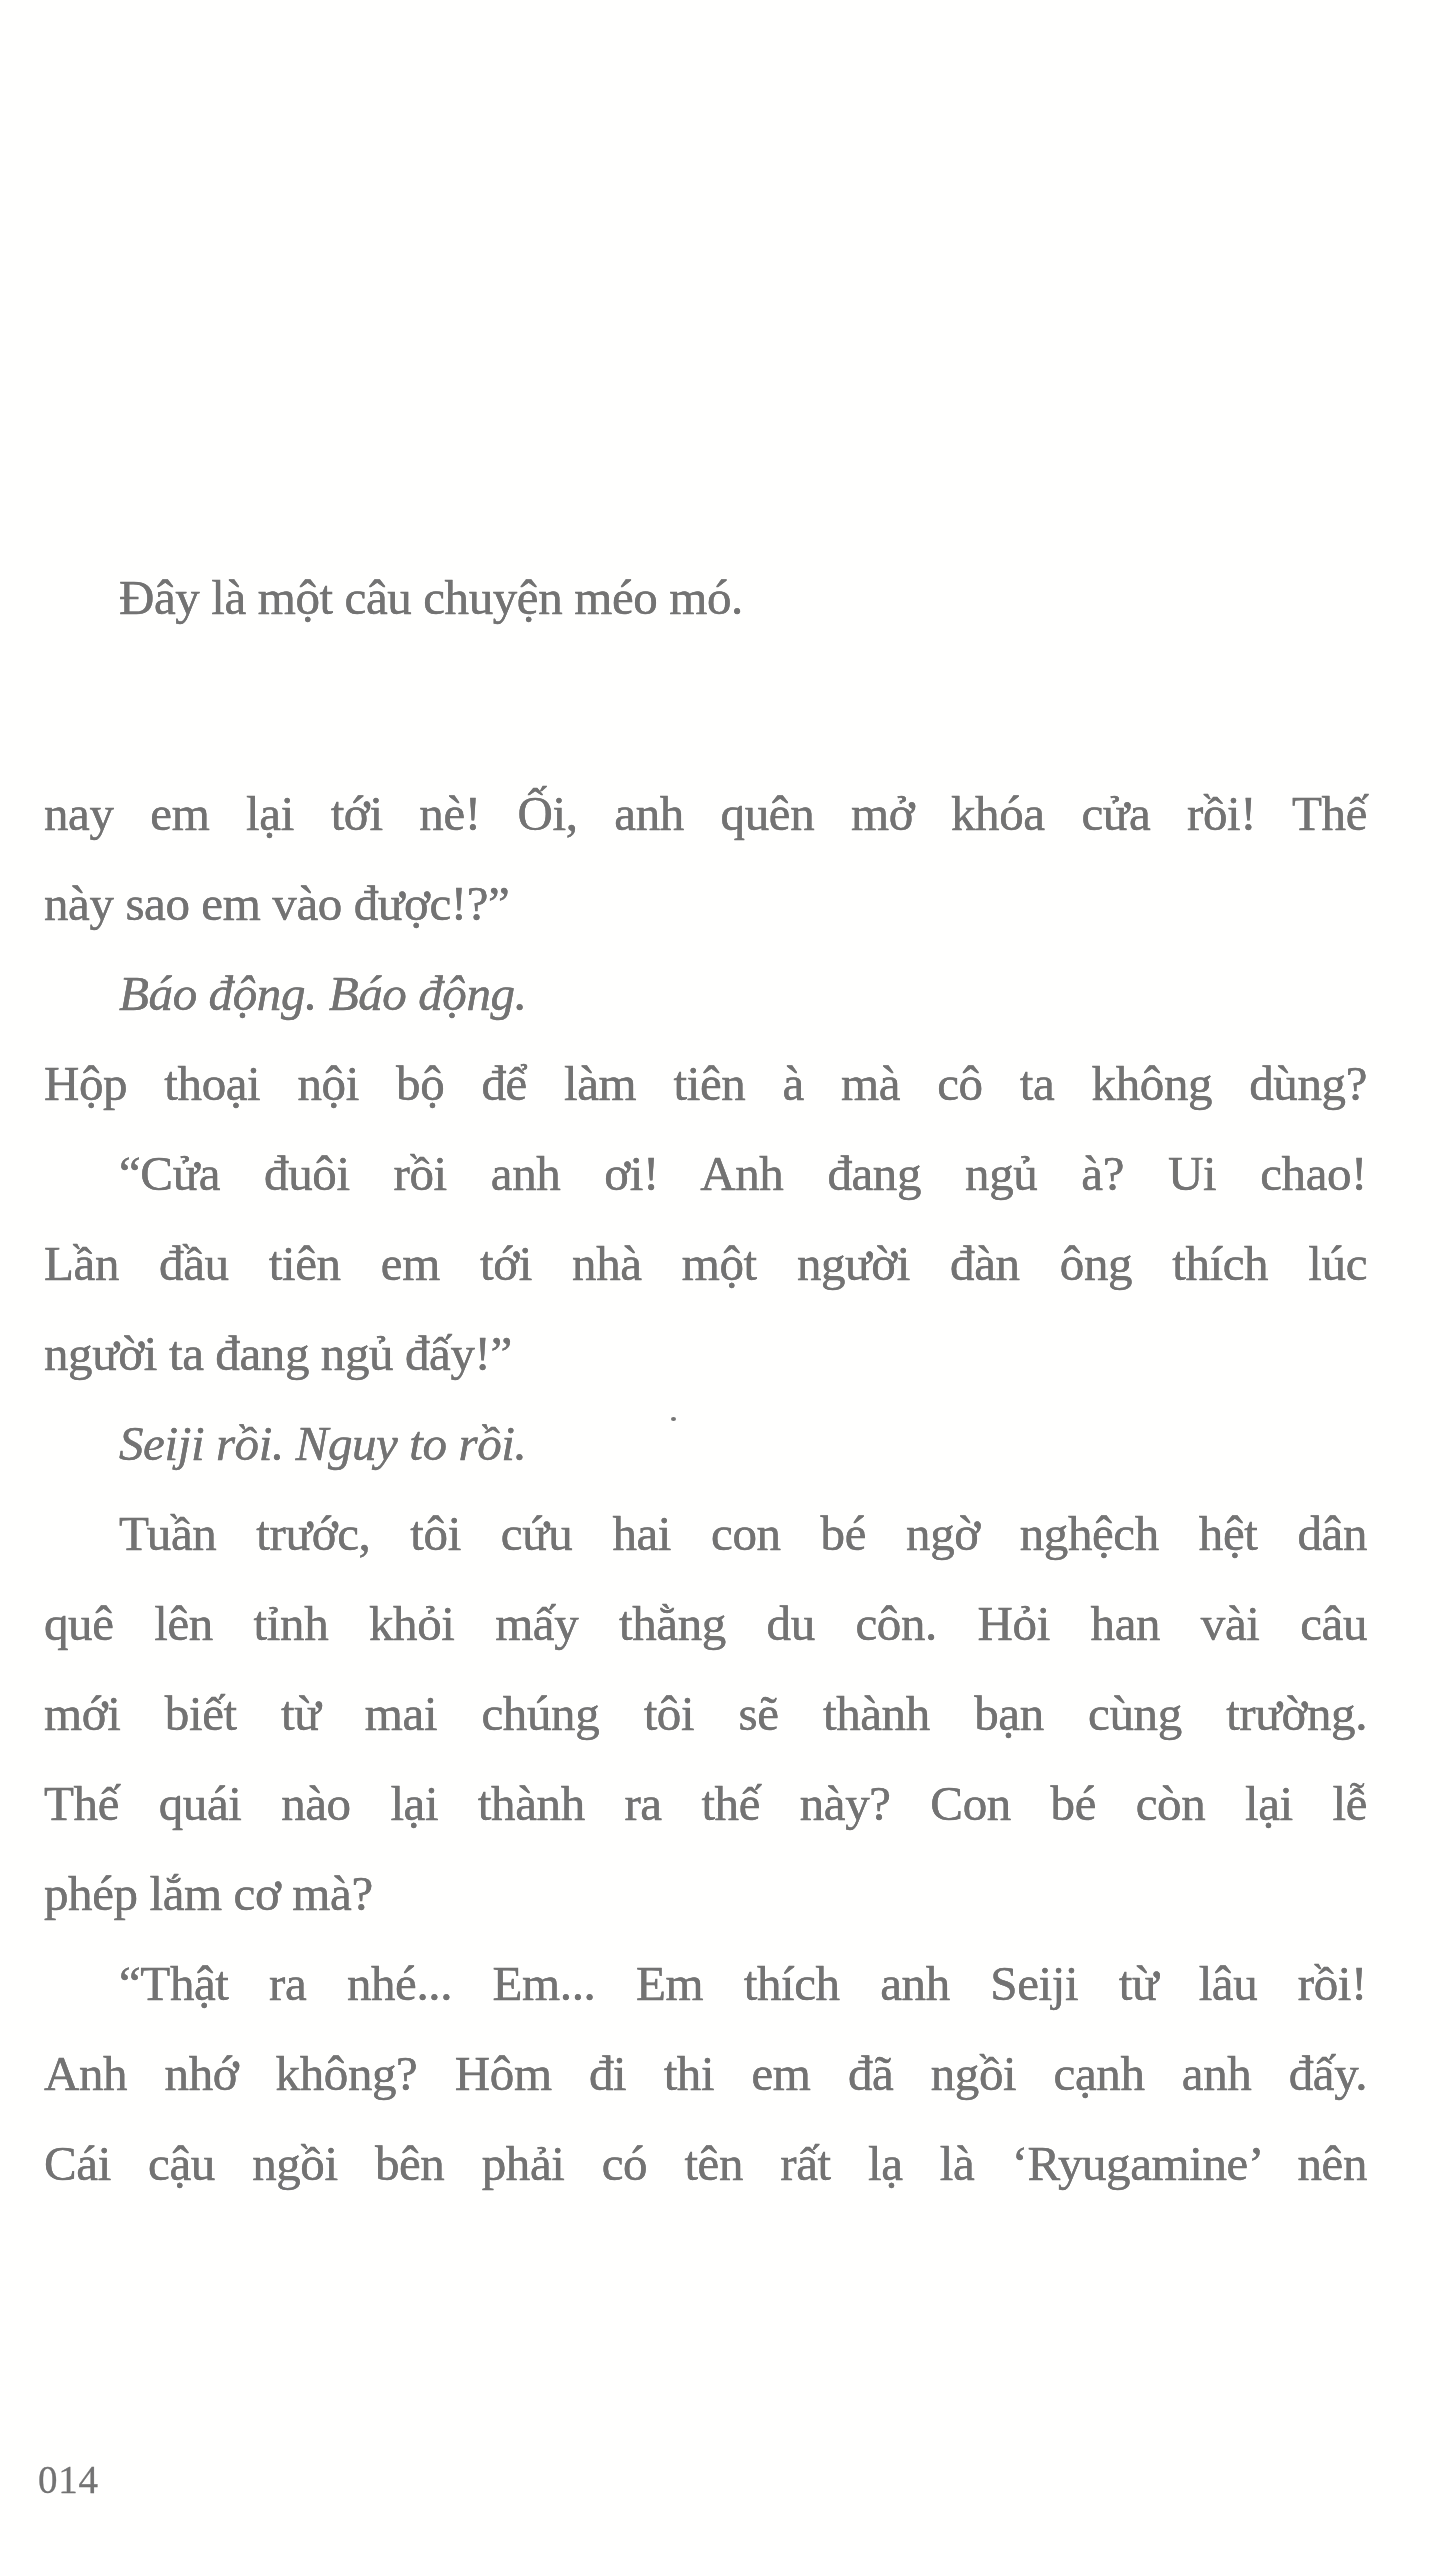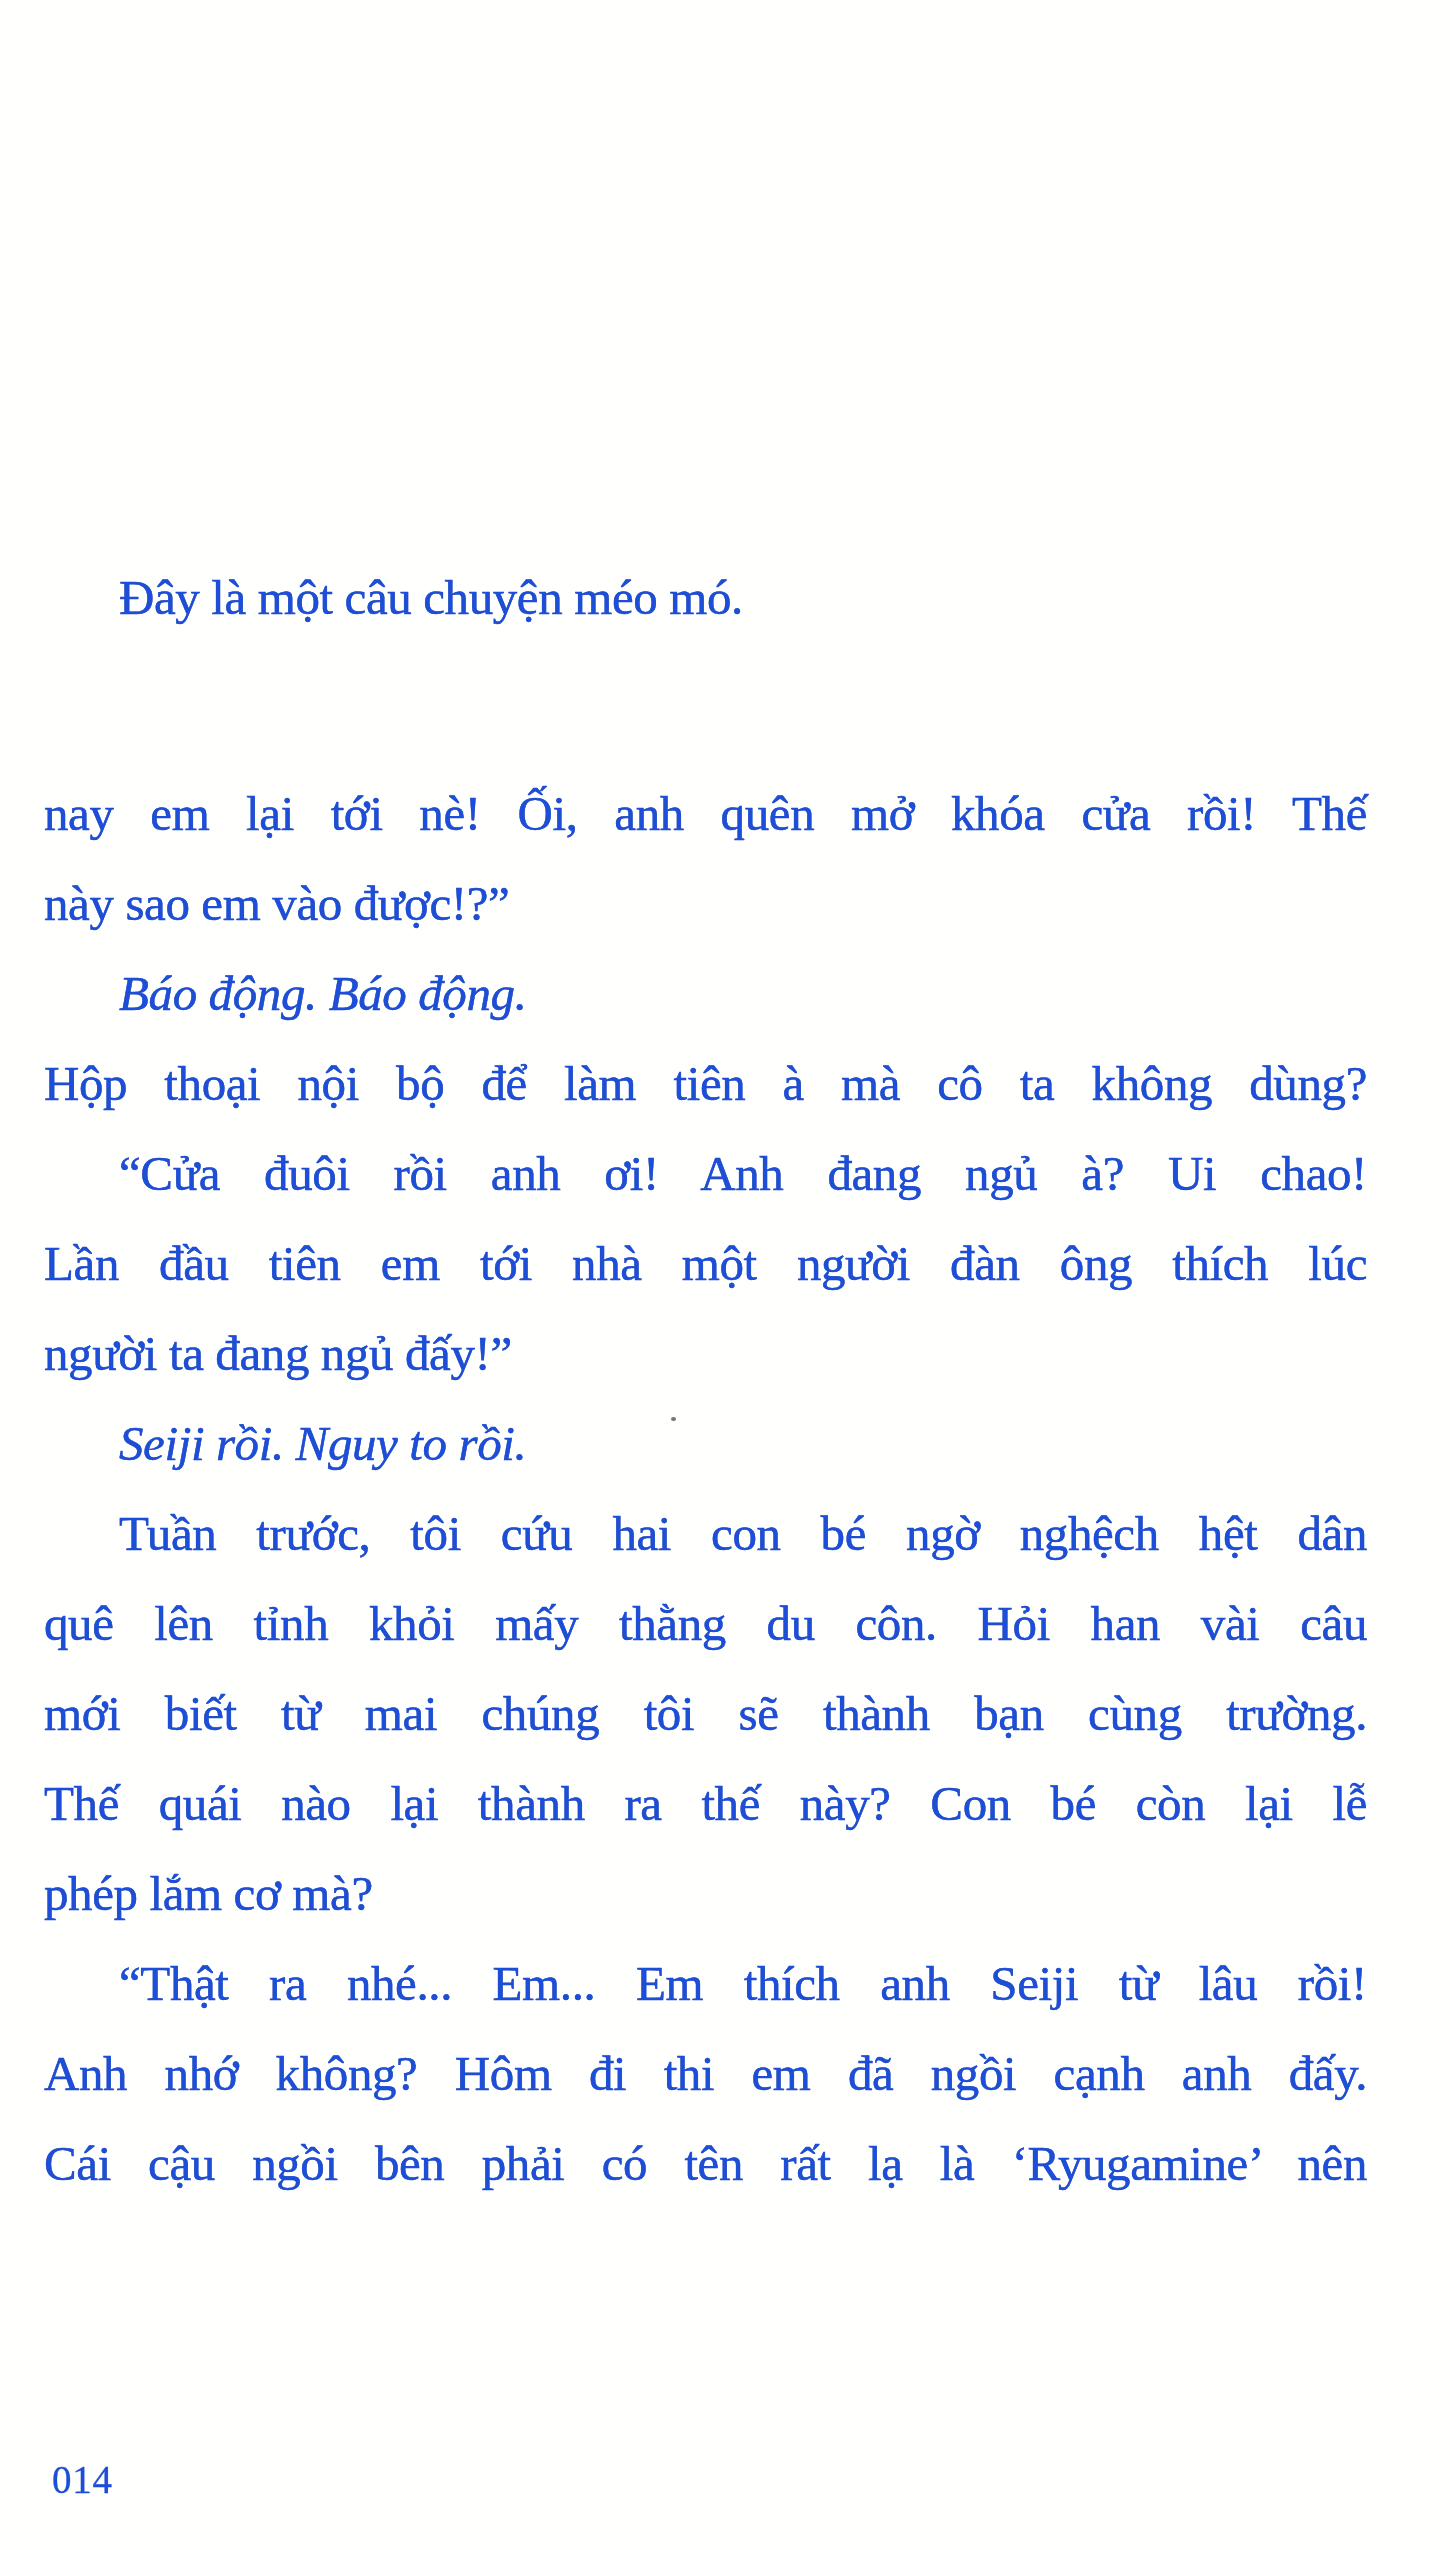--- a/index.html
+++ b/index.html
@@ -7,21 +7,21 @@
     padding: 0;
     background: #ffffff;
   }
   .page {
     position: relative;
     width: 1450px;
     height: 2550px;
     background: #fffffe;
     overflow: hidden;
     font-family: "Liberation Serif", "DejaVu Serif", serif;
-    color: #1d4ed8;
+    color: #737373;
   }
   .content {
     position: absolute;
     left: 44px;
     top: 0;
     width: 1323px;
     padding-top: 553px;
     text-rendering: optimizeLegibility;
   }
   .para {
@@ -36,21 +36,21 @@
   .para.gap { margin-bottom: 126px; }
   .line { text-align: left; }
   .line.just {
     text-align: justify;
     text-align-last: justify;
     text-justify: inter-word;
   }
   .line.indent { text-indent: 75px; }
   .pageno {
     position: absolute;
-    left: 52px;
+    left: 38px;
     top: 2460px;
     font-size: 39px;
     line-height: 1;
     letter-spacing: 0.8px;
     -webkit-text-stroke: 0.3px currentColor;
   }
   .speck {
     position: absolute;
     left: 671px;
     top: 1417px;

